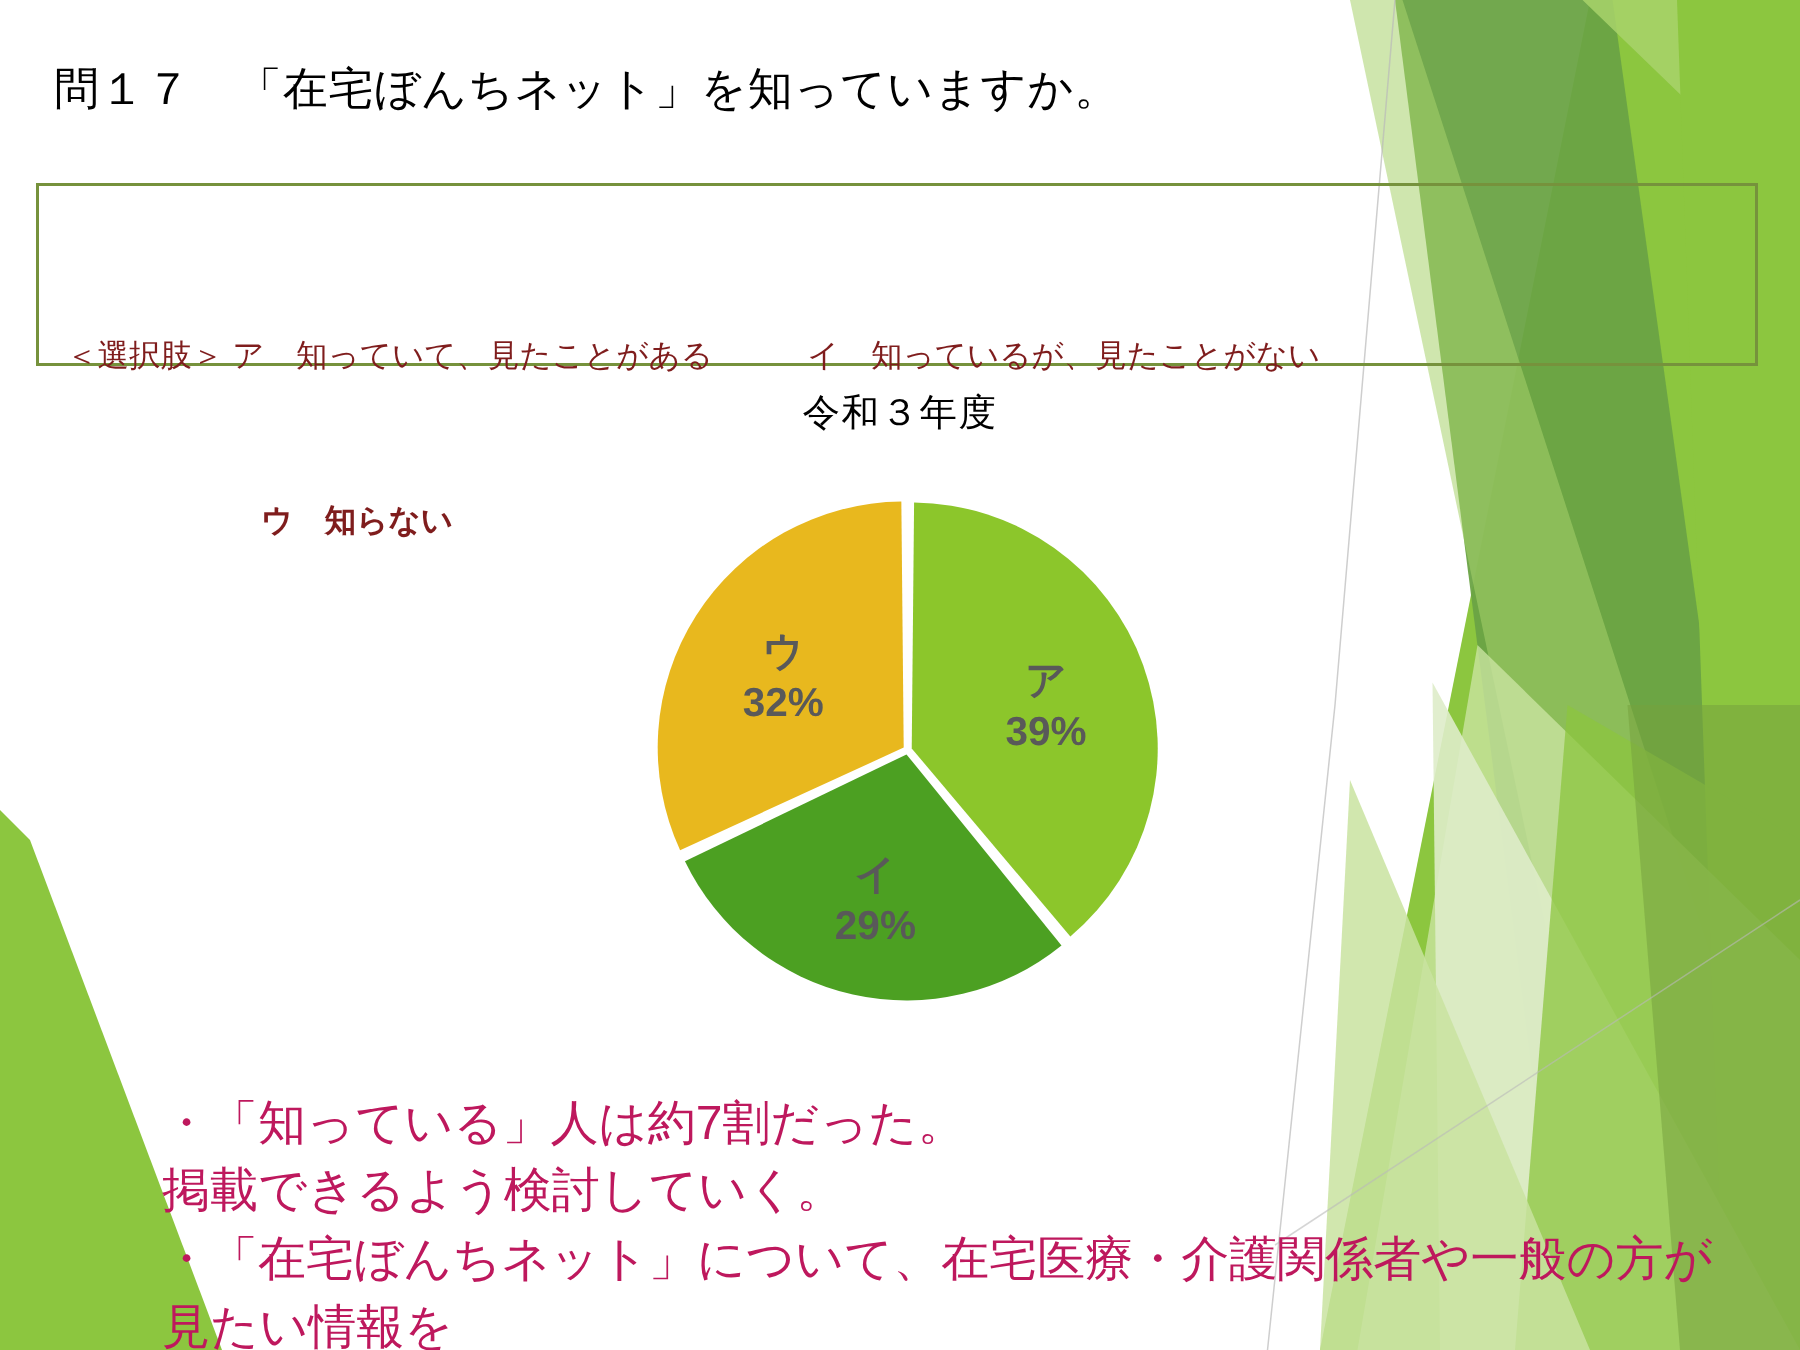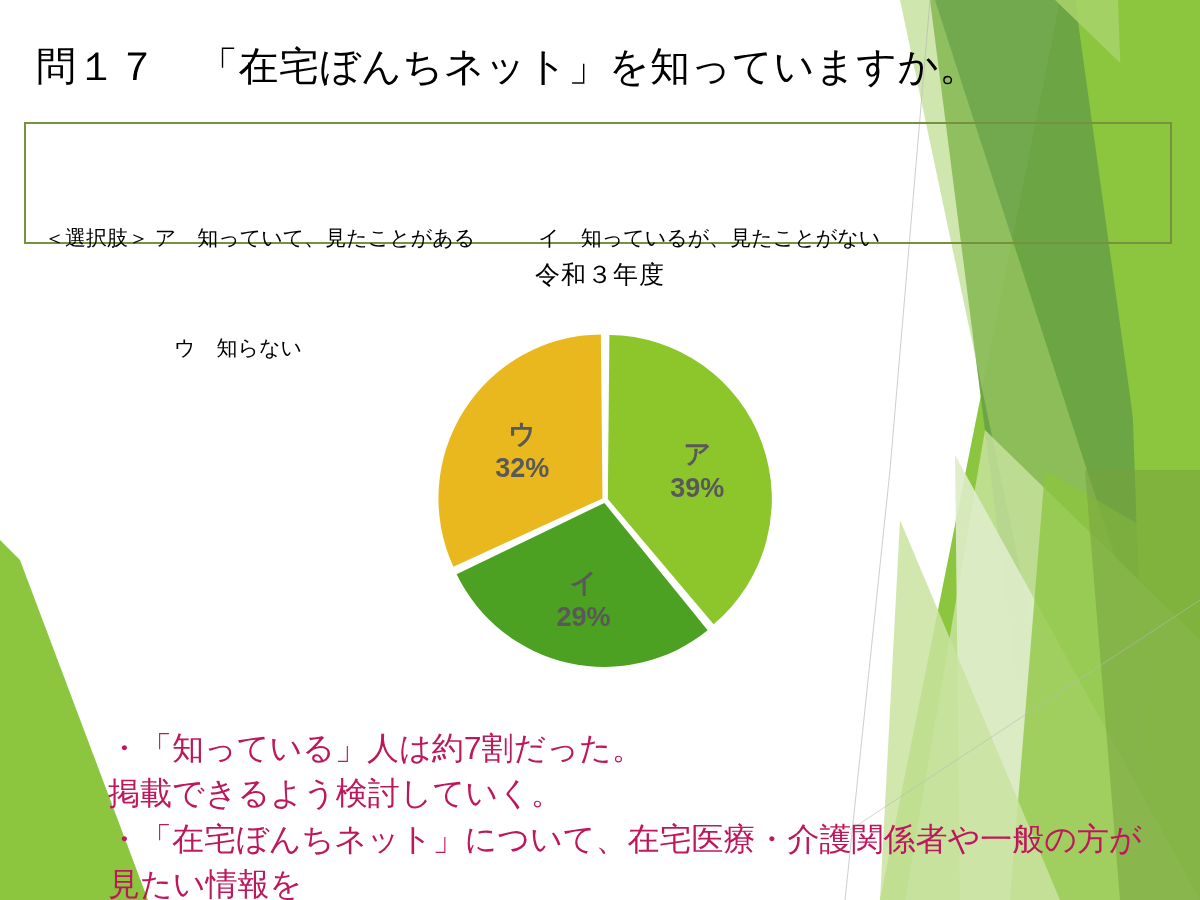--- a/index.html
+++ b/index.html
@@ -25,21 +25,21 @@
     width: 1200px;
     height: 900px;
     pointer-events: none;
   }
 
   
   .question-title {
     position: absolute;
     left: 36px;
     top: 40px;
-    font-size: 40px;
+    font-size: 30px;
     line-height: 1.3;
     color: #000000;
     letter-spacing: 0.5px;
     white-space: pre;
   }
 
   
   .choices-box {
     position: absolute;
     left: 24px;
@@ -49,25 +49,26 @@
     border: 2px solid #76923c;
     box-sizing: border-box;
     background: transparent;
   }
   .choices-inner {
     position: absolute;
     left: 18px;
     top: 22px;
     font-size: 21px;
     line-height: 1.75;
-    color: #000000;
+    color: #7f1d1d;
     white-space: pre;
   }
   .choices-line2 {
     padding-left: 130px;
+    font-weight: bold;
   }
 
   
   .chart-area {
     position: absolute;
     left: 0;
     top: 258px;
     width: 1200px;
     height: 430px;
   }

